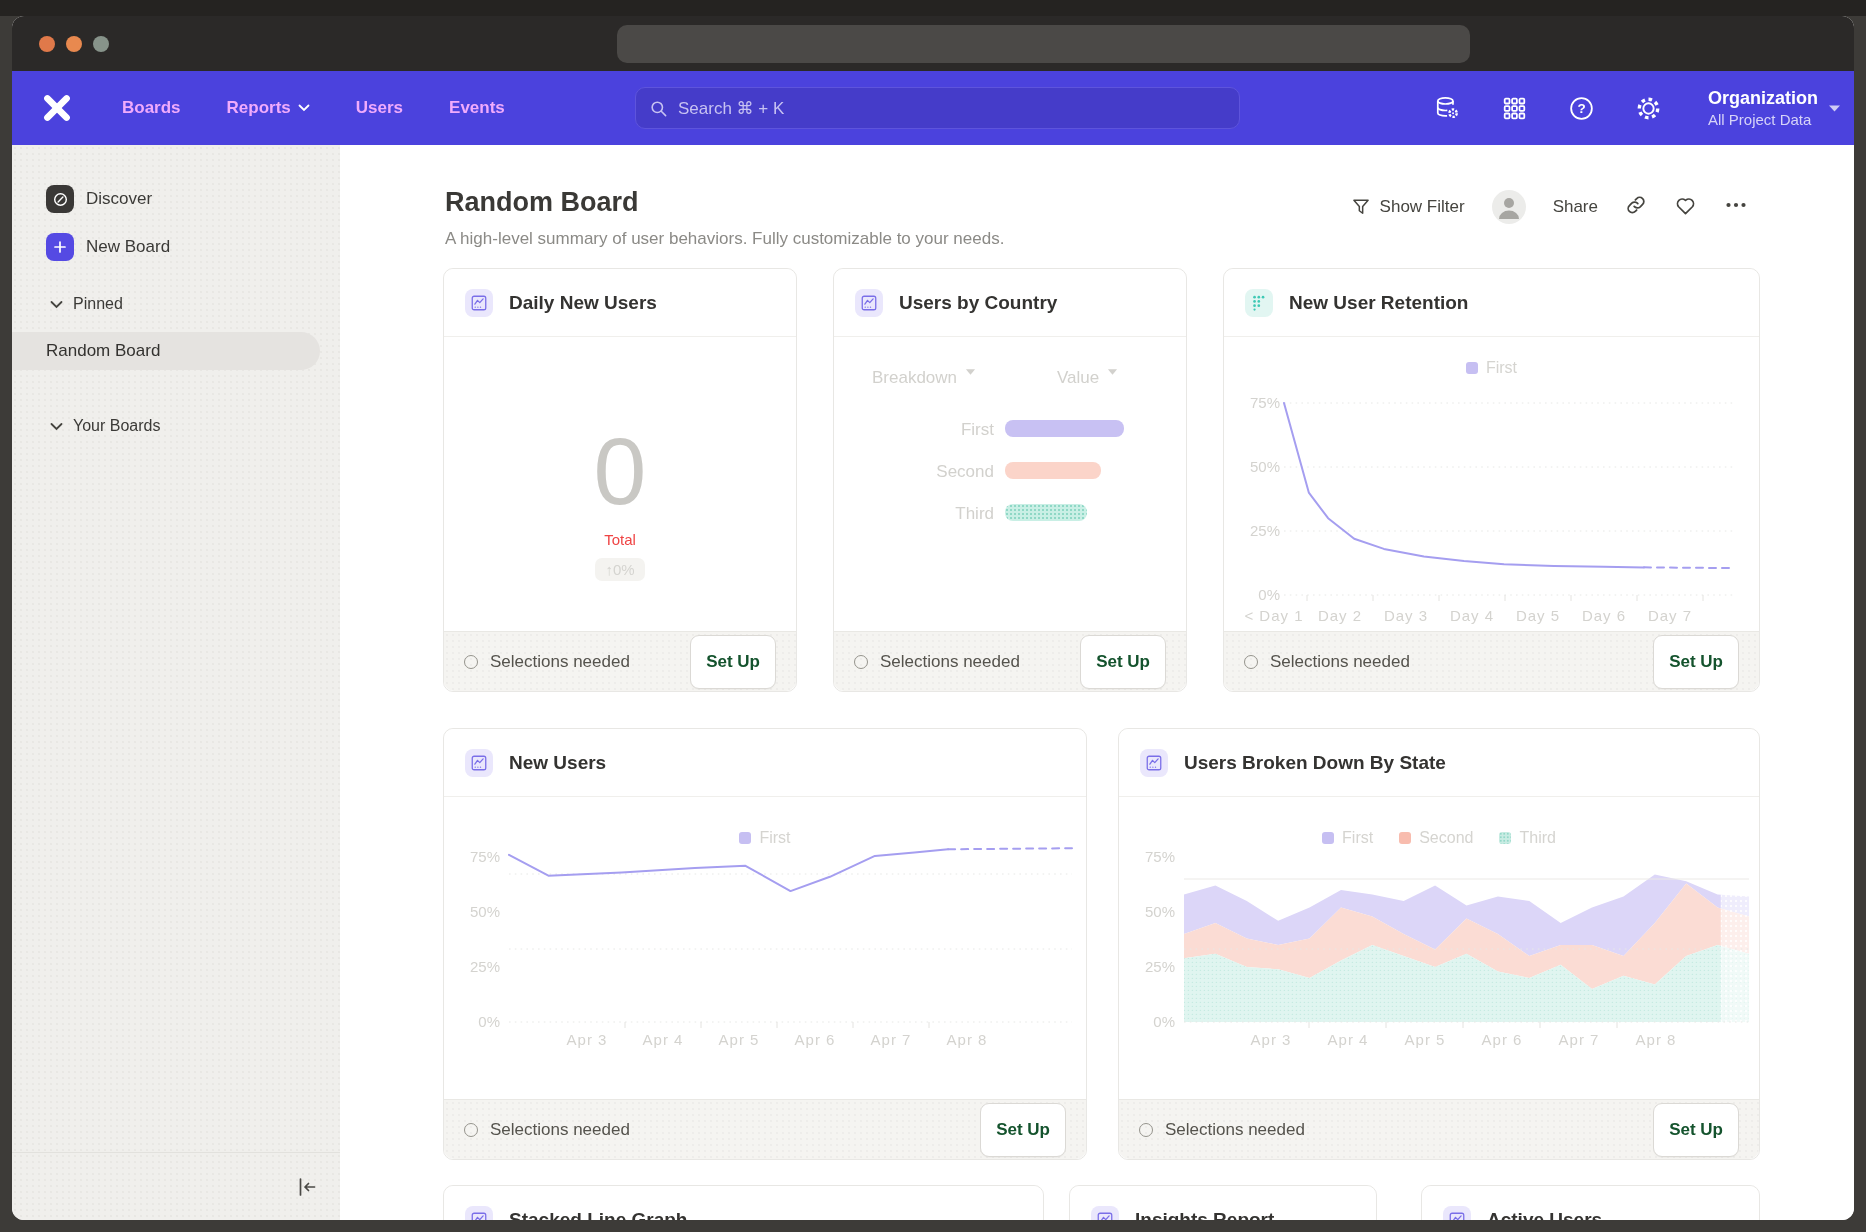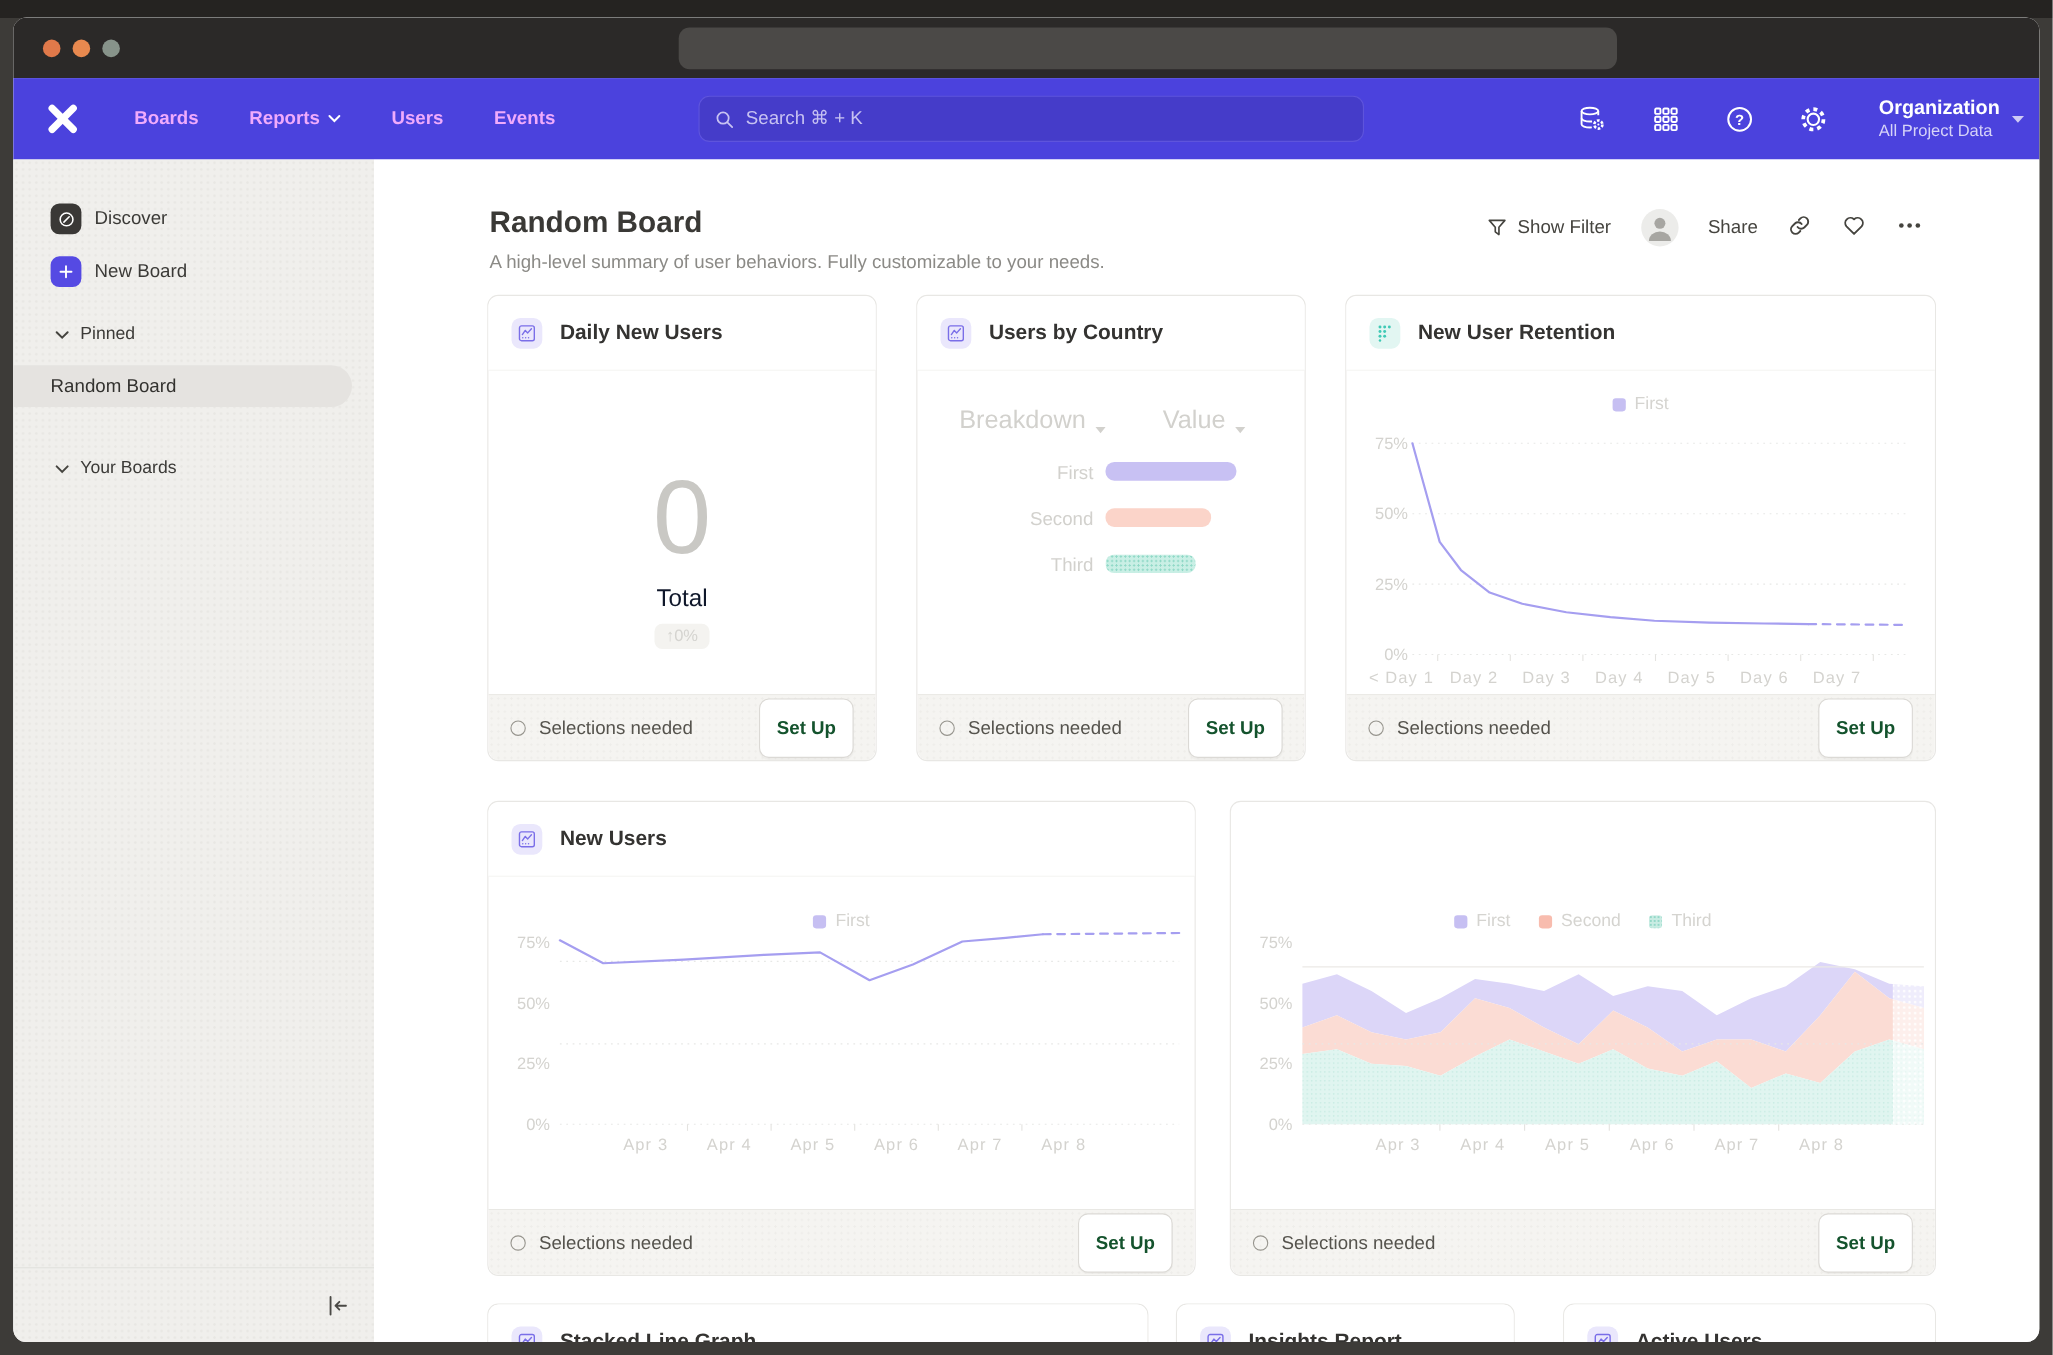--- a/index.html
+++ b/index.html
@@ -54,23 +54,23 @@
   .status-text { margin-left:12px; font-size:17px; color:#55534d; }
   .setup-btn { margin-left:auto; height:54px; padding:0 15px; background:#fff; border:1px solid #dbd9d5; border-radius:9px; font-size:17px; font-weight:700; color:#14532d; font-family:inherit; box-shadow:0 1px 1px rgba(0,0,0,0.03); }
   .legend { position:absolute; left:0; right:0; display:flex; justify-content:center; gap:26px; align-items:center; height:22px; }
   .legend-item { display:flex; align-items:center; gap:8px; font-size:16px; color:#d5d4d0; }
   .sw { width:12px; height:12px; border-radius:3px; }
   .sw-first { background:#c6bff2; }
   .sw-second { background:#f8bcae; }
   .sw-third { background:#c9ece3; background-image:radial-gradient(circle,#93d8c8 0.8px,transparent 1px); background-size:3.5px 3.5px; }
   .metric { position:absolute; left:0; right:0; top:155px; text-align:center; }
   .metric-num { font-size:95px; color:#c9c8c4; font-weight:500; line-height:1; }
-  .metric-lab { font-size:22px; color:#0f172a; margin-top:12px; }
+  .metric-lab { font-size:15px; color:#ef4444; margin-top:12px; }
   .metric-badge { display:inline-block; margin-top:10px; background:#f4f3f0; border-radius:7px; padding:3px 10px; font-size:15px; color:#d5d4d0; }
-  .ctrl { position:absolute; display:flex; align-items:flex-end; gap:8px; font-size:23px; color:#d2d1cd; }
+  .ctrl { position:absolute; display:flex; align-items:flex-start; gap:8px; font-size:17px; color:#d2d1cd; }
   .bar-lab { position:absolute; font-size:17px; color:#d2d1cd; text-align:right; width:120px; }
   .hbar { position:absolute; height:17px; border-radius:8px; }
   .hbar-first { background:#c8c1f3; }
   .hbar-second { background:#fbd4c9; }
   .hbar-third { background:#c9efe5; background-image:radial-gradient(circle,#8fd8c6 0.8px,transparent 1px); background-size:4px 4px; }
 </style>
 </head>
 <body>
 
 <div class="frame">
@@ -436,20 +436,32 @@
                 <text x="56" y="188" text-anchor="end" font-size="15" fill="#d4d3cf" font-family="Liberation Sans, sans-serif">50%</text>
                 <text x="56" y="243" text-anchor="end" font-size="15" fill="#d4d3cf" font-family="Liberation Sans, sans-serif">25%</text>
                 <text x="56" y="298" text-anchor="end" font-size="15" fill="#d4d3cf" font-family="Liberation Sans, sans-serif">0%</text>
                 <text x="152" y="316" text-anchor="middle" font-size="15" fill="#d4d3cf" font-family="Liberation Sans, sans-serif" letter-spacing="1">Apr 3</text>
                 <text x="229" y="316" text-anchor="middle" font-size="15" fill="#d4d3cf" font-family="Liberation Sans, sans-serif" letter-spacing="1">Apr 4</text>
                 <text x="306" y="316" text-anchor="middle" font-size="15" fill="#d4d3cf" font-family="Liberation Sans, sans-serif" letter-spacing="1">Apr 5</text>
                 <text x="383" y="316" text-anchor="middle" font-size="15" fill="#d4d3cf" font-family="Liberation Sans, sans-serif" letter-spacing="1">Apr 6</text>
                 <text x="460" y="316" text-anchor="middle" font-size="15" fill="#d4d3cf" font-family="Liberation Sans, sans-serif" letter-spacing="1">Apr 7</text>
                 <text x="537" y="316" text-anchor="middle" font-size="15" fill="#d4d3cf" font-family="Liberation Sans, sans-serif" letter-spacing="1">Apr 8</text>
               </svg></div>
+          <div class="card-head">
+            <span class="chip chip-purple">
+              <svg width="18" height="18" viewBox="0 0 24 24" fill="none" stroke="#7a6ee8" stroke-width="1.7">
+                  <rect x="3" y="3" width="18" height="18" rx="2.5"></rect>
+                  <polyline points="6.5,13.5 10,8.5 13,11.5 17.5,6.5" stroke-linecap="round" stroke-linejoin="round"></polyline>
+                  <circle cx="7" cy="17.5" r="0.9" fill="#7a6ee8" stroke="none"></circle>
+                  <circle cx="10.5" cy="17.5" r="0.9" fill="#7a6ee8" stroke="none"></circle>
+                  <circle cx="14" cy="17.5" r="0.9" fill="#7a6ee8" stroke="none"></circle>
+                </svg>
+            </span>
+            <span class="card-title">Users Broken Down By State</span>
+          </div>
           <div class="legend" style="top:98px">
             <span class="legend-item">
                 <i class="sw sw-first"></i>
                 <span>First</span>
               </span>
             <span class="legend-item">
                 <i class="sw sw-second"></i>
                 <span>Second</span>
               </span>
             <span class="legend-item">

